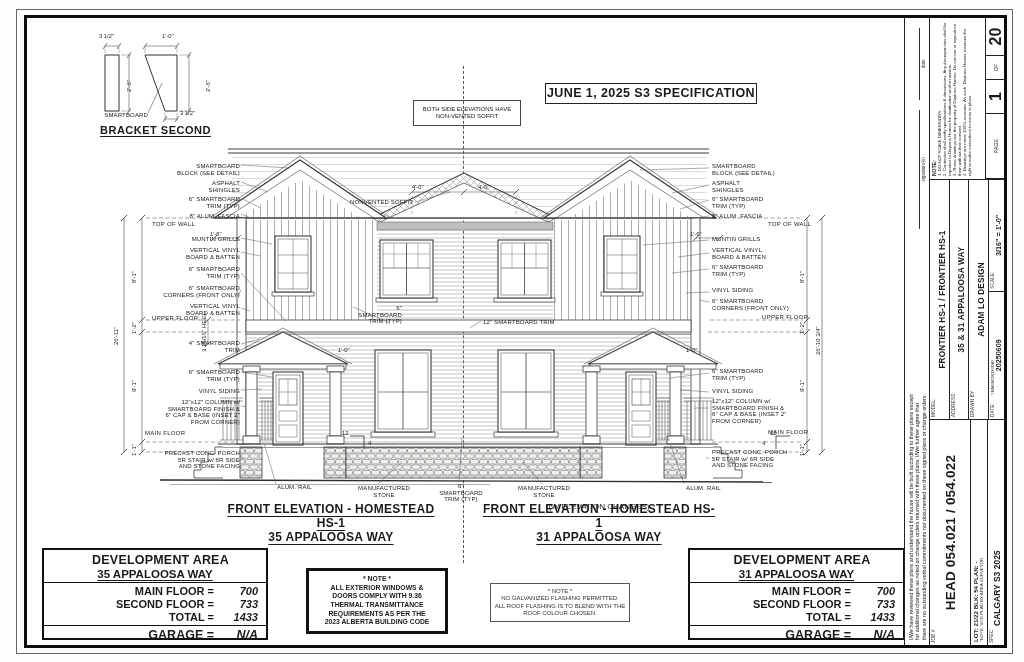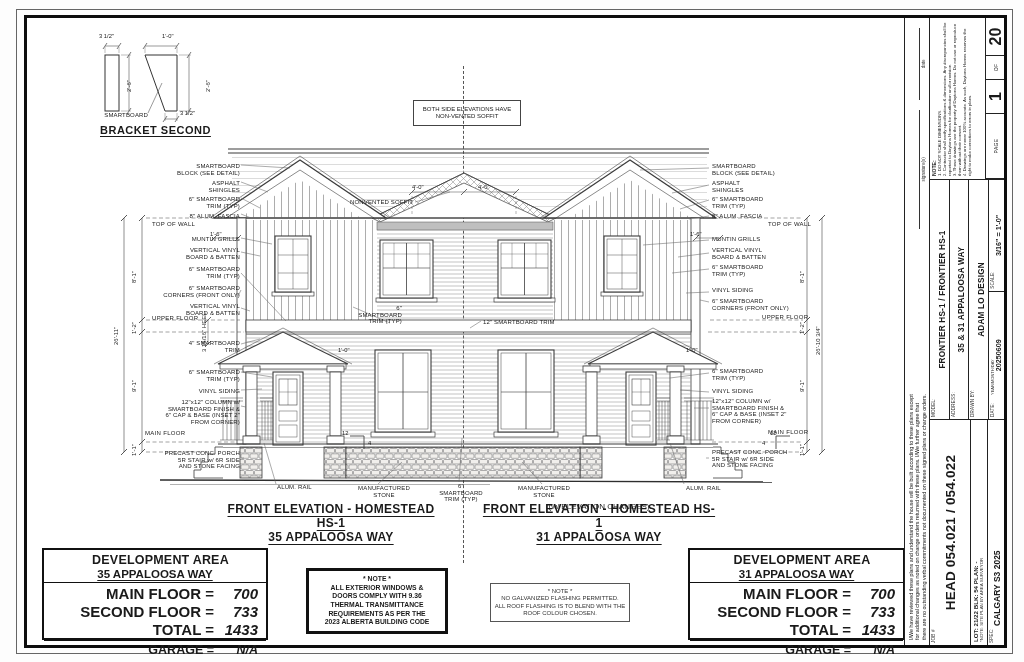--- a/index.html
+++ b/index.html
@@ -22,21 +22,21 @@
   .etitle { position:absolute; text-align:center; font-weight:bold; font-size:12px; letter-spacing:.3px;
             text-decoration:underline; text-underline-offset:3px; }
   .esub { position:absolute; text-align:center; font-size:8px; }
   .btitle { position:absolute; left:100px; top:124px; font-weight:bold; font-size:11px; letter-spacing:.5px;
             text-decoration:underline; text-underline-offset:2px; }
   .dev { position:absolute; border:2.5px solid #111; background:#fff; display:flex; flex-direction:column; }
   .dev-hd { border-bottom:1.5px solid #111; text-align:center; padding:3px 0 2px; }
   .dev-title { font-weight:bold; font-size:12.5px; letter-spacing:.2px;padding-left:11px; }
   .dev-addr { font-size:11.5px; font-weight:bold; text-decoration:underline; text-underline-offset:2px; margin-top:1px; }
   .dev-rows { flex:1; display:flex; flex-direction:column; justify-content:center; gap:1px; padding:2px 8px 2px 0; }
-  .dev-row { display:flex; justify-content:flex-end; font-size:15px; font-weight:bold; }
+  .dev-row { display:flex; justify-content:flex-end; font-size:11px; font-weight:bold; }
   .dev-gar { border-top:1.5px solid #111; display:flex; justify-content:flex-end; font-size:12.5px; font-weight:bold; padding:2px 8px; }
   .dv { width:44px; text-align:right;font-style:italic; }
   .nb { position:absolute; background:#fff; text-align:center; display:flex; flex-direction:column; justify-content:center; }
   .nb1 { left:306px; top:568px; width:142px; height:66px; border:3px solid #111; font-size:6.8px; line-height:8.6px; font-weight:bold; }
   .nb2 { left:490px; top:583px; width:140px; height:39px; border:1px solid #555; font-size:6px; line-height:7.4px; color:#333; }
   
   .tb-outer { position:absolute; left:904px; top:18px; width:100px; height:627px; border-left:1.3px solid #222; background:#fff; overflow:hidden; }
   .tb-rot { position:absolute; left:0; top:0; width:627px; height:100px; transform-origin:0 0;
             transform:rotate(-90deg) translateX(-627px); display:flex; flex-direction:column; }
   .tb-sign { height:25px; border-bottom:1.2px solid #222; display:flex; }
@@ -94,20 +94,21 @@
     </g>
   </svg>
   <span class="sd" style="left:99px;top:33px">3 1/2"</span>
   <span class="sd" style="left:162px;top:33px">1'-0"</span>
   <span class="vdim" style="left:126px;top:92px">2'-6"</span>
   <span class="vdim" style="left:205px;top:92px">2'-6"</span>
   <span class="sd" style="left:180px;top:110px">3 1/2"</span>
   <span class="lb lb-r" style="left:100px;top:112px;width:48px">SMARTBOARD</span>
   <div class="btitle">BRACKET SECOND</div>
 
+  <div class="banner">JUNE 1, 2025 S3 SPECIFICATION</div>
   <div class="soffit">BOTH SIDE ELEVATIONS HAVE
 NON-VENTED SOFFIT</div>
   <div class="cline"></div>
 
   <svg class="elev" width="800" height="365" viewBox="0 0 800 365" style="left:110px;top:140px">
     <defs>
       <pattern id="vb" width="7" height="10" patternUnits="userSpaceOnUse">
           <path d="M3.5 0V10" stroke="#8a8a8a" stroke-width="0.7"></path>
         </pattern>
       <pattern id="hs" width="10" height="4" patternUnits="userSpaceOnUse">

